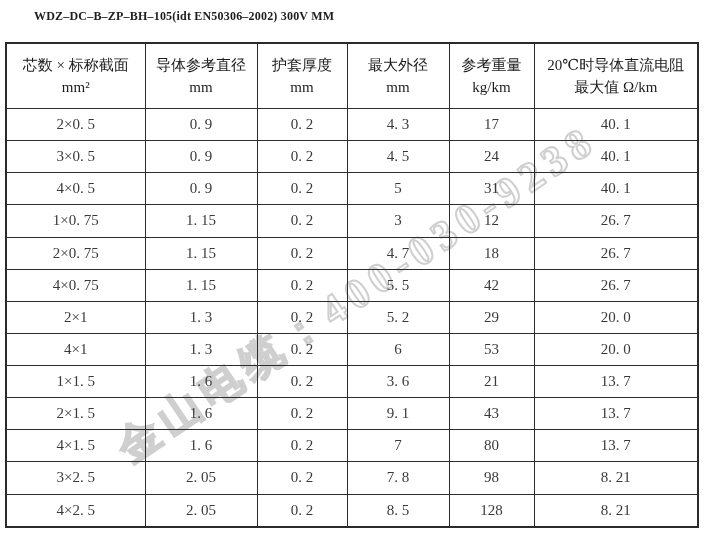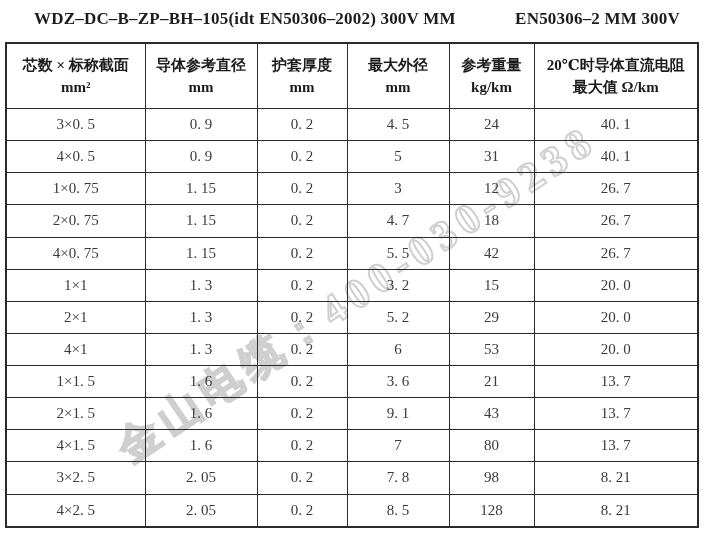--- a/index.html
+++ b/index.html
@@ -14,21 +14,21 @@
     width: 720px; height: 536px;
     background: #ffffff;
   }
   .title-row {
     position: absolute;
     top: 9px; left: 34px; right: 40px;
     display: flex;
     justify-content: space-between;
     align-items: baseline;
     font-weight: bold;
-    font-size: 17px;
+    font-size: 12px;
     letter-spacing: 0.2px;
     color: #1d1d1d;
     white-space: nowrap;
   }
   .watermark {
     position: absolute;
     left: 122px; top: 424px;
     transform: rotate(-34deg);
     transform-origin: left center;
     font-size: 42px;
@@ -54,40 +54,39 @@
   .spec-table th, .spec-table td {
     border: 1px solid #2b2b2b;
     text-align: center;
     vertical-align: middle;
     padding: 0;
     background: transparent;
   }
   .spec-table thead th {
     height: 64px;
     font-size: 15px;
-    font-weight: bold;
+    font-weight: normal;
     color: #1b1b1b;
     line-height: 1.5;
   }
   .spec-table td {
     height: 20px;
     font-size: 15px;
     color: #3a3a3a;
     line-height: 1.0;
   }
   .h-label, .h-unit { display: block; }
 </style>
 </head>
 <body>
 
 <div class="page">
 
   <div class="title-row">
     <span>WDZ–DC–B–ZP–BH–105(idt EN50306–2002)  300V  MM</span>
-    <span>EN50306–2  MM  300V</span>
   </div>
 
   <div class="watermark">金山电缆：400-030-9238</div>
 
   <table class="spec-table">
     <colgroup>
       <col style="width:139px">
       <col style="width:112px">
       <col style="width:90px">
       <col style="width:102px">
@@ -118,20 +117,28 @@
         </th>
         <th>
           <span class="h-label">20℃时导体直流电阻</span>
           <span class="h-unit">最大值 Ω/km</span>
         </th>
       </tr>
     </thead>
     <tbody>
 
 
+        <tr>
+          <td>2×0. 5</td>
+          <td>0. 9</td>
+          <td>0. 2</td>
+          <td>4. 3</td>
+          <td>17</td>
+          <td>40. 1</td>
+        </tr>
 
         <tr>
           <td>3×0. 5</td>
           <td>0. 9</td>
           <td>0. 2</td>
           <td>4. 5</td>
           <td>24</td>
           <td>40. 1</td>
         </tr>
 
@@ -165,28 +172,20 @@
 
         <tr>
           <td>4×0. 75</td>
           <td>1. 15</td>
           <td>0. 2</td>
           <td>5. 5</td>
           <td>42</td>
           <td>26. 7</td>
         </tr>
 
-        <tr>
-          <td>1×1</td>
-          <td>1. 3</td>
-          <td>0. 2</td>
-          <td>3. 2</td>
-          <td>15</td>
-          <td>20. 0</td>
-        </tr>
 
         <tr>
           <td>2×1</td>
           <td>1. 3</td>
           <td>0. 2</td>
           <td>5. 2</td>
           <td>29</td>
           <td>20. 0</td>
         </tr>
 

